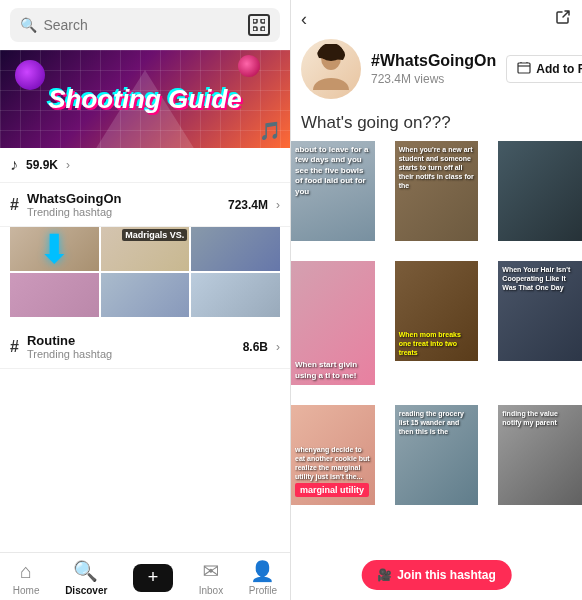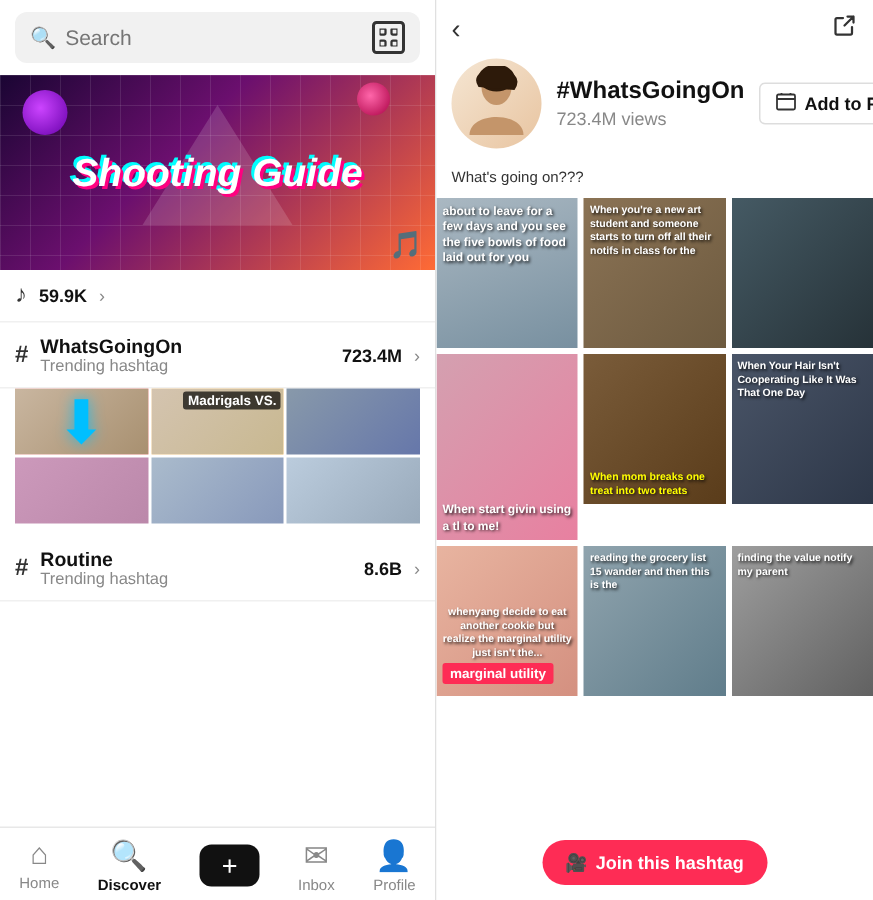--- a/index.html
+++ b/index.html
@@ -50,21 +50,21 @@
       border: 2px solid #333;
       border-radius: 3px;
       display: flex;
       align-items: center;
       justify-content: center;
       font-size: 10px;
     }
 
     .shooting-guide-banner {
       width: calc(100% - 0px);
-      height: 130px;
+      height: 98px;
       background: linear-gradient(135deg, #1a0533 0%, #6b0f6e 40%, #ff6b35 100%);
       position: relative;
       overflow: hidden;
       display: flex;
       align-items: center;
       justify-content: center;
     }
     .shooting-guide-banner .grid-bg {
       position: absolute;
       inset: 0;
@@ -300,28 +300,28 @@
       font-size: 12px;
       font-weight: 600;
       color: #111;
       cursor: pointer;
       background: #fff;
       white-space: nowrap;
     }
 
     .whats-going-on-text {
       padding: 4px 10px 8px;
-      font-size: 10px;
+      font-size: 17px;
       color: #333;
     }
 
     .video-grid {
       display: grid;
       grid-template-columns: 1fr 1fr 1fr;
-      gap: 4px;
+      gap: 20px;
       padding: 0 0;
       flex: 1;
       overflow: hidden;
     }
     .video-cell {
       background: #e8e8e8;
       position: relative;
       overflow: hidden;
       aspect-ratio: auto;
     }
@@ -536,21 +536,21 @@
       <div class="video-cell" style="background:linear-gradient(135deg,#d4a0b0,#e880a0);">
         <div class="video-text-overlay bottom">When start givin using a tl to me!</div>
       </div>
       <div class="video-cell" style="background:linear-gradient(135deg,#7a5c3a,#5a3c1a);">
         <div class="video-text-overlay bottom" style="font-size:7px;color:#ffff00;">When mom breaks one treat into two treats</div>
       </div>
       <div class="video-cell" style="background:linear-gradient(135deg,#4a5568,#2d3748);">
         <div class="video-text-overlay" style="font-size:7px;">When Your Hair Isn't Cooperating Like It Was That One Day</div>
       </div>
 
-      <div class="video-cell" style="background:linear-gradient(135deg,#e8b4a0,#d49080); position:relative;text-align:center;">
+      <div class="video-cell" style="background:linear-gradient(135deg,#e8b4a0,#d49080); position:relative;">
         <div class="marginal-badge">marginal utility</div>
         <div class="video-text-overlay bottom" style="font-size:7px; top:auto; bottom:24px;">whenyang decide to eat another cookie but realize the marginal utility just isn't the...</div>
       </div>
       <div class="video-cell" style="background:linear-gradient(135deg,#90a4ae,#607d8b);">
         <div class="video-text-overlay" style="font-size:7px;">reading the grocery list 15 wander and then this is the</div>
       </div>
       <div class="video-cell" style="background:linear-gradient(135deg,#9e9e9e,#616161);">
         <div class="video-text-overlay" style="font-size:7px;">finding the value notify my parent</div>
       </div>
     </div>

